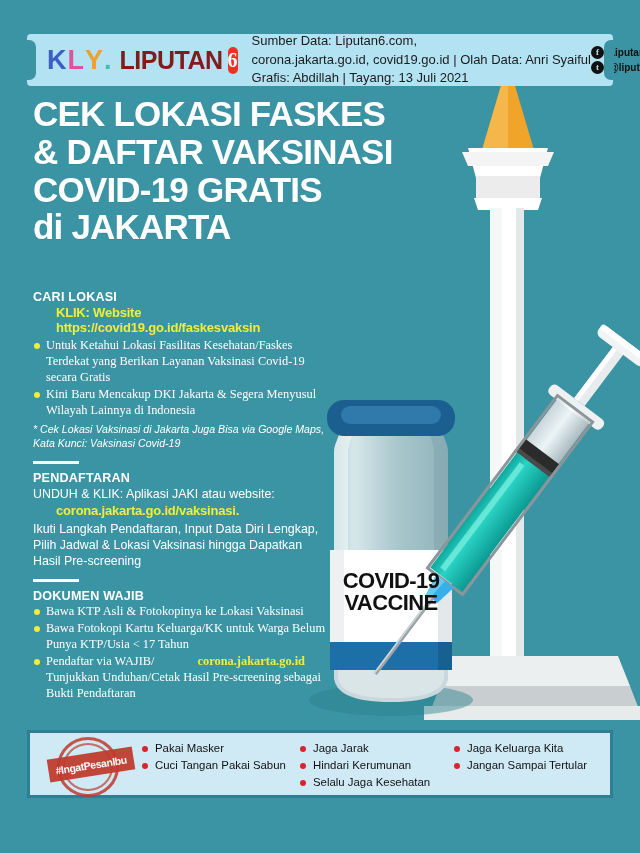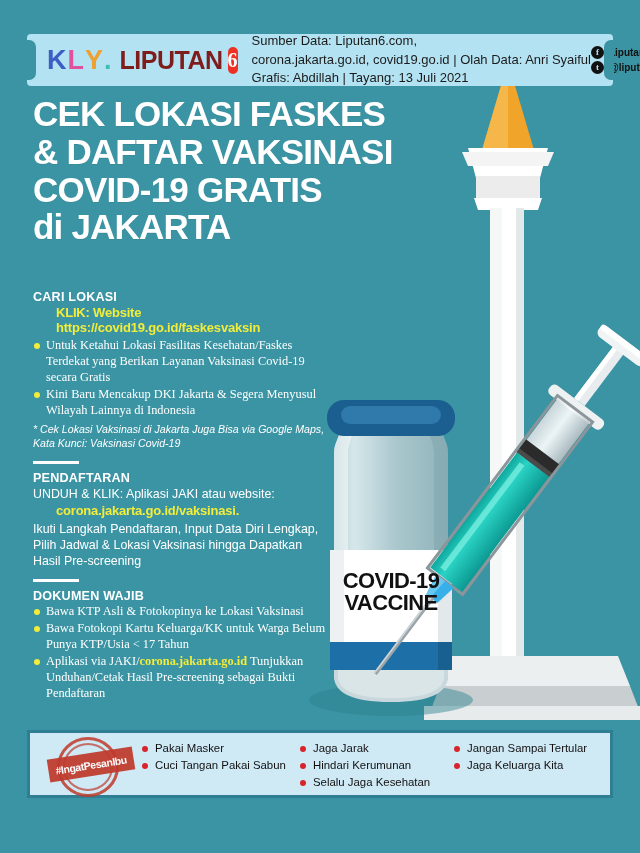--- a/index.html
+++ b/index.html
@@ -84,21 +84,21 @@
     margin-bottom: 1px;
   }
   .sec-link {
     color:#f2ec3a; font-weight:bold; font-size:13px; letter-spacing:-0.2px;
     margin-bottom: 3px;
     padding-left: 23px;
   }
   .sec-plain {
     color:#ffffff; font-size:12.4px; line-height:1.3; margin-bottom:1px;
   }
-  .yellow { color:#f2ec3a; font-weight:bold; }
+  .yellow { color:#f2ec3a; font-weight:bold;margin-left:43px; }
   ul.bullets { list-style:none; }
   ul.bullets li {
     position: relative; padding-left: 13px;
     color:#ffffff; font-size:12.4px; line-height:1.28; margin-bottom:1px;font-family:Liberation Serif, serif;
   }
   ul.bullets li::before {
     content:""; position:absolute; left:1px; top:5px;
     width:6px; height:6px; border-radius:50%; background:#f2ec3a;
   }
   .note {
@@ -307,21 +307,21 @@
       <div class="sec-link">corona.jakarta.go.id/vaksinasi.</div>
       <div class="sec-plain">Ikuti Langkah Pendaftaran, Input Data Diri Lengkap, Pilih Jadwal &amp; Lokasi Vaksinasi hingga Dapatkan Hasil Pre-screening</div>
     </div>
 
     <div class="sec">
       <div class="divider"></div>
       <div class="sec-head">DOKUMEN WAJIB</div>
       <ul class="bullets">
         <li>Bawa KTP Asli &amp; Fotokopinya ke Lokasi Vaksinasi</li>
         <li>Bawa Fotokopi Kartu Keluarga/KK untuk Warga Belum Punya KTP/Usia &lt; 17 Tahun</li>
-        <li><span>Aplikasi via JAKI/</span><span class="yellow">corona.jakarta.go.id</span> <span>Tunjukkan Unduhan/Cetak Hasil Pre-screening sebagai Bukti Pendaftaran</span></li>
+        <li><span>Pendaftar via WAJIB/</span><span class="yellow">corona.jakarta.go.id</span> <span>Tunjukkan Unduhan/Cetak Hasil Pre-screening sebagai Bukti Pendaftaran</span></li>
       </ul>
     </div>
   </div>
 
   <div style="position:absolute; left:330px; top:570px; width:122px; text-align:center; z-index:7;
               font-family:'Liberation Sans',sans-serif; font-weight:bold; color:#111;
               font-size:22px; line-height:1.02; letter-spacing:-0.6px;">
     <div>COVID-19</div>
     <div>VACCINE</div>
   </div>
@@ -344,20 +344,20 @@
       </div>
       <div class="tips-col c2">
         <ul class="tips">
           <li>Jaga Jarak</li>
           <li>Hindari Kerumunan</li>
           <li>Selalu Jaga Kesehatan</li>
         </ul>
       </div>
       <div class="tips-col c3">
         <ul class="tips">
+          <li>Jaga Keluarga Kita</li>
           <li>Jangan Sampai Tertular</li>
-          <li>Jaga Keluarga Kita</li>
         </ul>
       </div>
     </div>
   </div>
 
 </div>
 
 </body></html>

